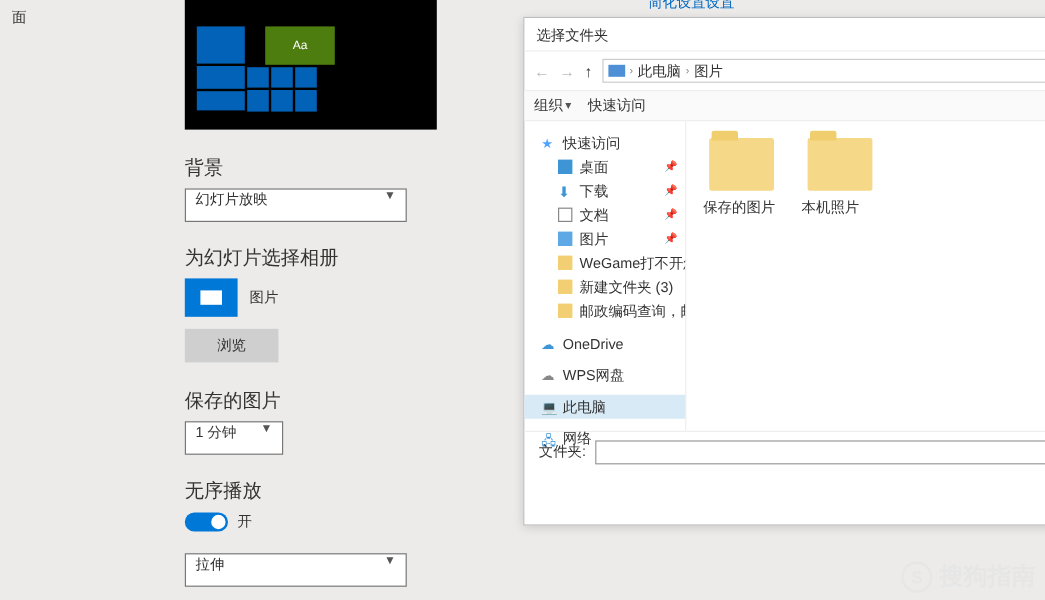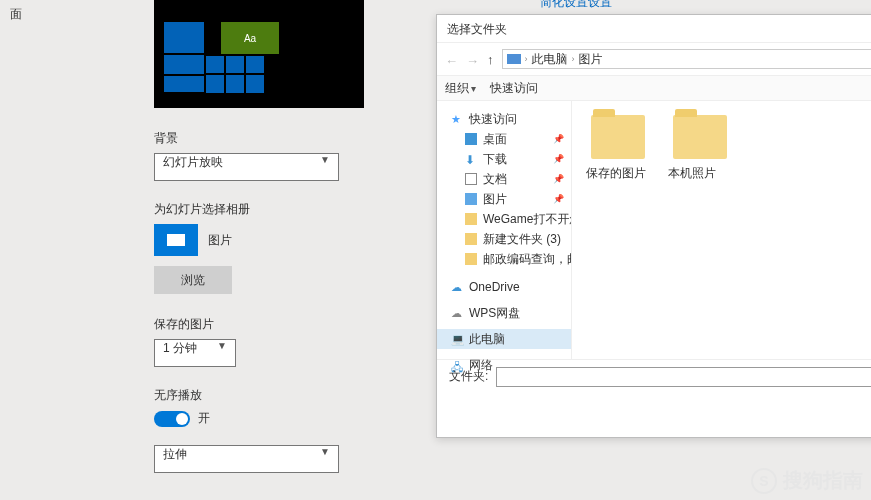--- a/index.html
+++ b/index.html
@@ -9,21 +9,21 @@
   .main { position: absolute; left: 154px; top: 0; width: 482px; }
   .preview { width: 210px; height: 108px; background: #000; margin-bottom: 22px; position: relative; }
   .preview-start { position: absolute; left: 10px; top: 22px; width: 100px; height: 70px; display: flex; }
   .preview-col1 { width:40px; display:flex; flex-direction:column; gap:2px; }
   .preview-col1 div { background: #0262b7; }
   .preview-col1 .a{flex:2;} .preview-col1 .b{flex:1.2;} .preview-col1 .c{flex:1;}
   .preview-col2 { width:58px; margin-left:2px; }
   .preview-aa { width:100%; height:46%; background:#4d7c0f; color:#fff; font-size:10px; display:flex; align-items:center; justify-content:center;margin-left:15px; }
   .preview-grid { width:100%; height:52%; margin-top:2px; display:grid; grid-template-columns:1fr 1fr 1fr; grid-template-rows:1fr 1fr; gap:2px; }
   .preview-grid div { background:#0262b7; }
-  .label { font-size: 12px; color: #333; margin-bottom: 6px; }
+  .label { font-size: 16px; color: #333; margin-bottom: 6px; }
   .combo { width:185px; height:28px; border:1px solid #777; background:#fff; display:flex; align-items:flex-start; padding:0 8px; justify-content:space-between; cursor:pointer; margin-bottom:20px; }
   .combo.small { width:82px; }
   .chevdown { font-size: 10px; color:#555; }
   .album-row { display:flex; align-items:center; gap:10px; margin-bottom:10px; }
   .album-tile { width:44px; height:32px; background:#0078d7; display:flex; align-items:center; justify-content:center; }
   .album-tile-inner { width:18px; height:12px; background:#fff; }
   .browse-btn { width:78px; height:28px; background:#cfcfcf; text-align:center; line-height:28px; cursor:pointer; margin-bottom:22px; }
   .toggle-row { display:flex; align-items:center; gap:8px; margin-bottom:18px; }
   .toggle { width:36px; height:16px; background:#0078d7; border-radius:8px; position:relative; cursor:pointer; }
   .toggle-knob { position:absolute; right:2px; top:2px; width:12px; height:12px; border-radius:50%; background:#fff; }

